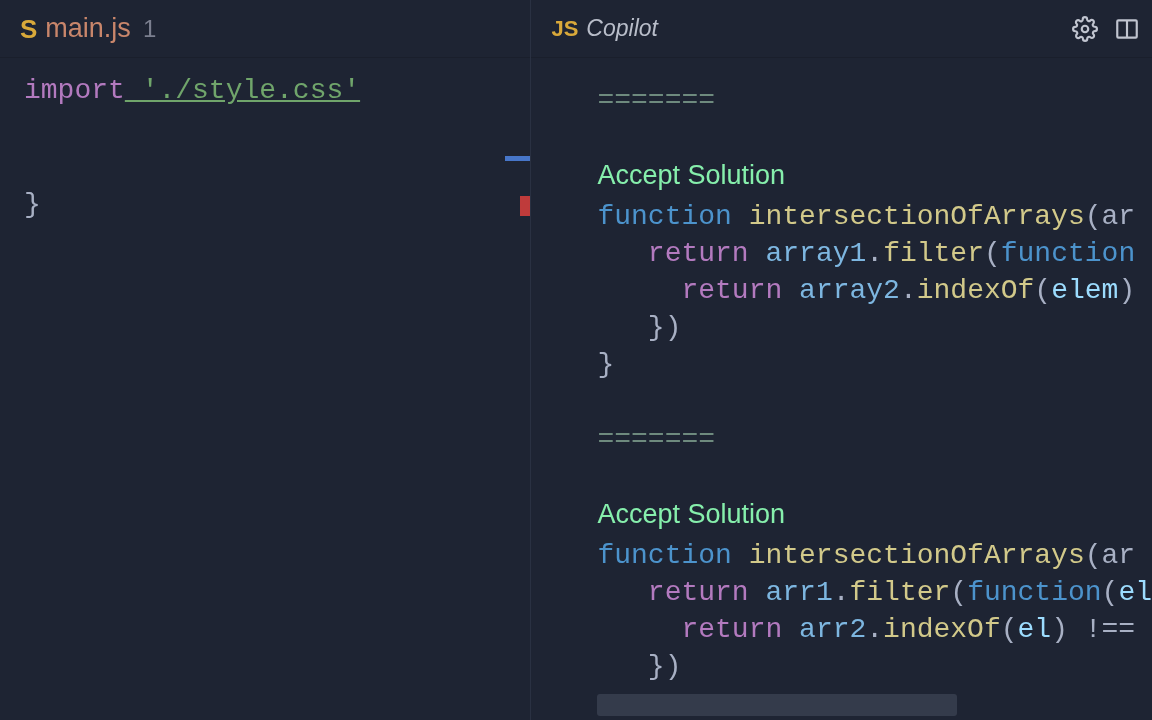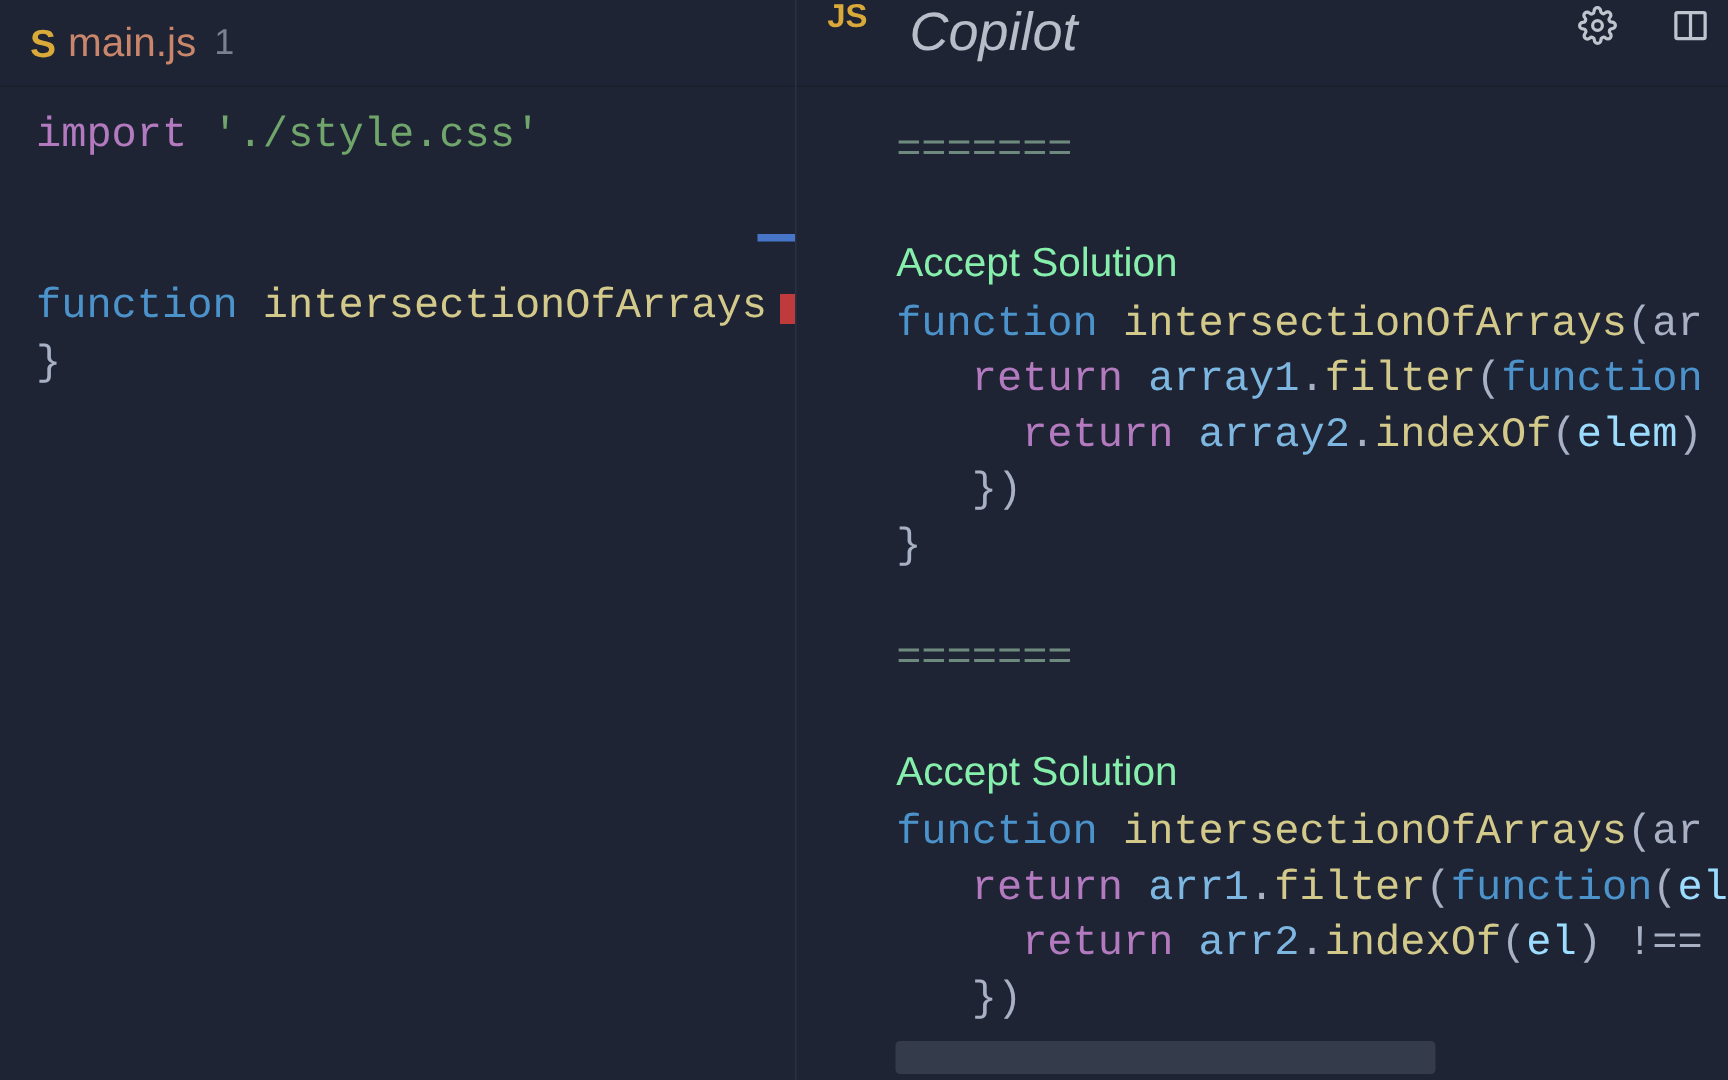--- a/index.html
+++ b/index.html
@@ -60,29 +60,29 @@
   font-family: 'Segoe UI', sans-serif;
 }
 .tab-badge {
   color: #7b7f8f;
   font-size: 24px;
   margin-left: 4px;
   font-family: 'Segoe UI', sans-serif;
 }
 .tab-right {
   display: flex;
-  align-items: flex-start;
-  gap: 28px;
+  align-items: center;
+  gap: 8px;
   padding-left: 12px;
   height: 100%;
   flex: 1;
 }
 .copilot-title {
   color: #b8bdc9;
-  font-size: 36px;
+  font-size: 23px;
   font-style: italic;
   font-family: 'Segoe UI', sans-serif;
 }
 .spacer { flex: 1; }
 .header-icon {
   color: #c0c4cf;
   width: 34px;
   height: 34px;
   display: flex;
   align-items: center;
@@ -92,21 +92,21 @@
 .header-icon svg { width: 26px; height: 26px; }
 .editor-body {
   flex: 1;
   position: relative;
   padding: 14px 0 0 24px;
   font-size: 28px;
   line-height: 38px;
 }
 .code-line { white-space: pre; }
 .tk-keyword { color: #b37abf; text-align: center; }
-.tk-string { color: #70a56b; }
+.tk-string { color: #70a56b; text-decoration: underline; }
 .tk-func { color: #4c93cc; }
 .tk-funcname { color: #d2c98a; }
 .tk-plain { color: #a8b0c4; }
 .cursor-bar {
   color: #a8b0c4;
 }
 .minimap-strip {
   position: absolute;
   right: 0;
   top: 0;
@@ -172,21 +172,20 @@
     <div class="tab-left">
       <span class="js-icon-partial">S</span>
       <span class="tab-filename">main.js</span>
       <span class="tab-badge">1</span>
     </div>
   </div>
   <div class="editor-body">
     <div class="code-line"><span class="tk-keyword">import</span><span class="tk-string"> './style.css'</span></div>
     <div class="code-line">&nbsp;</div>
     <div class="code-line">&nbsp;</div>
-    <div class="code-line"><span class="tk-func">function</span><span class="tk-plain"> </span><span class="tk-funcname">intersectionOfArrays</span></div>
     <div class="code-line cursor-bar">}</div>
   </div>
   <div class="minimap-strip">
     <div class="mini-blue"></div>
     <div class="mini-red"></div>
   </div>
 </div>
 
 <div class="pane-right">
   <div class="tab-bar">

